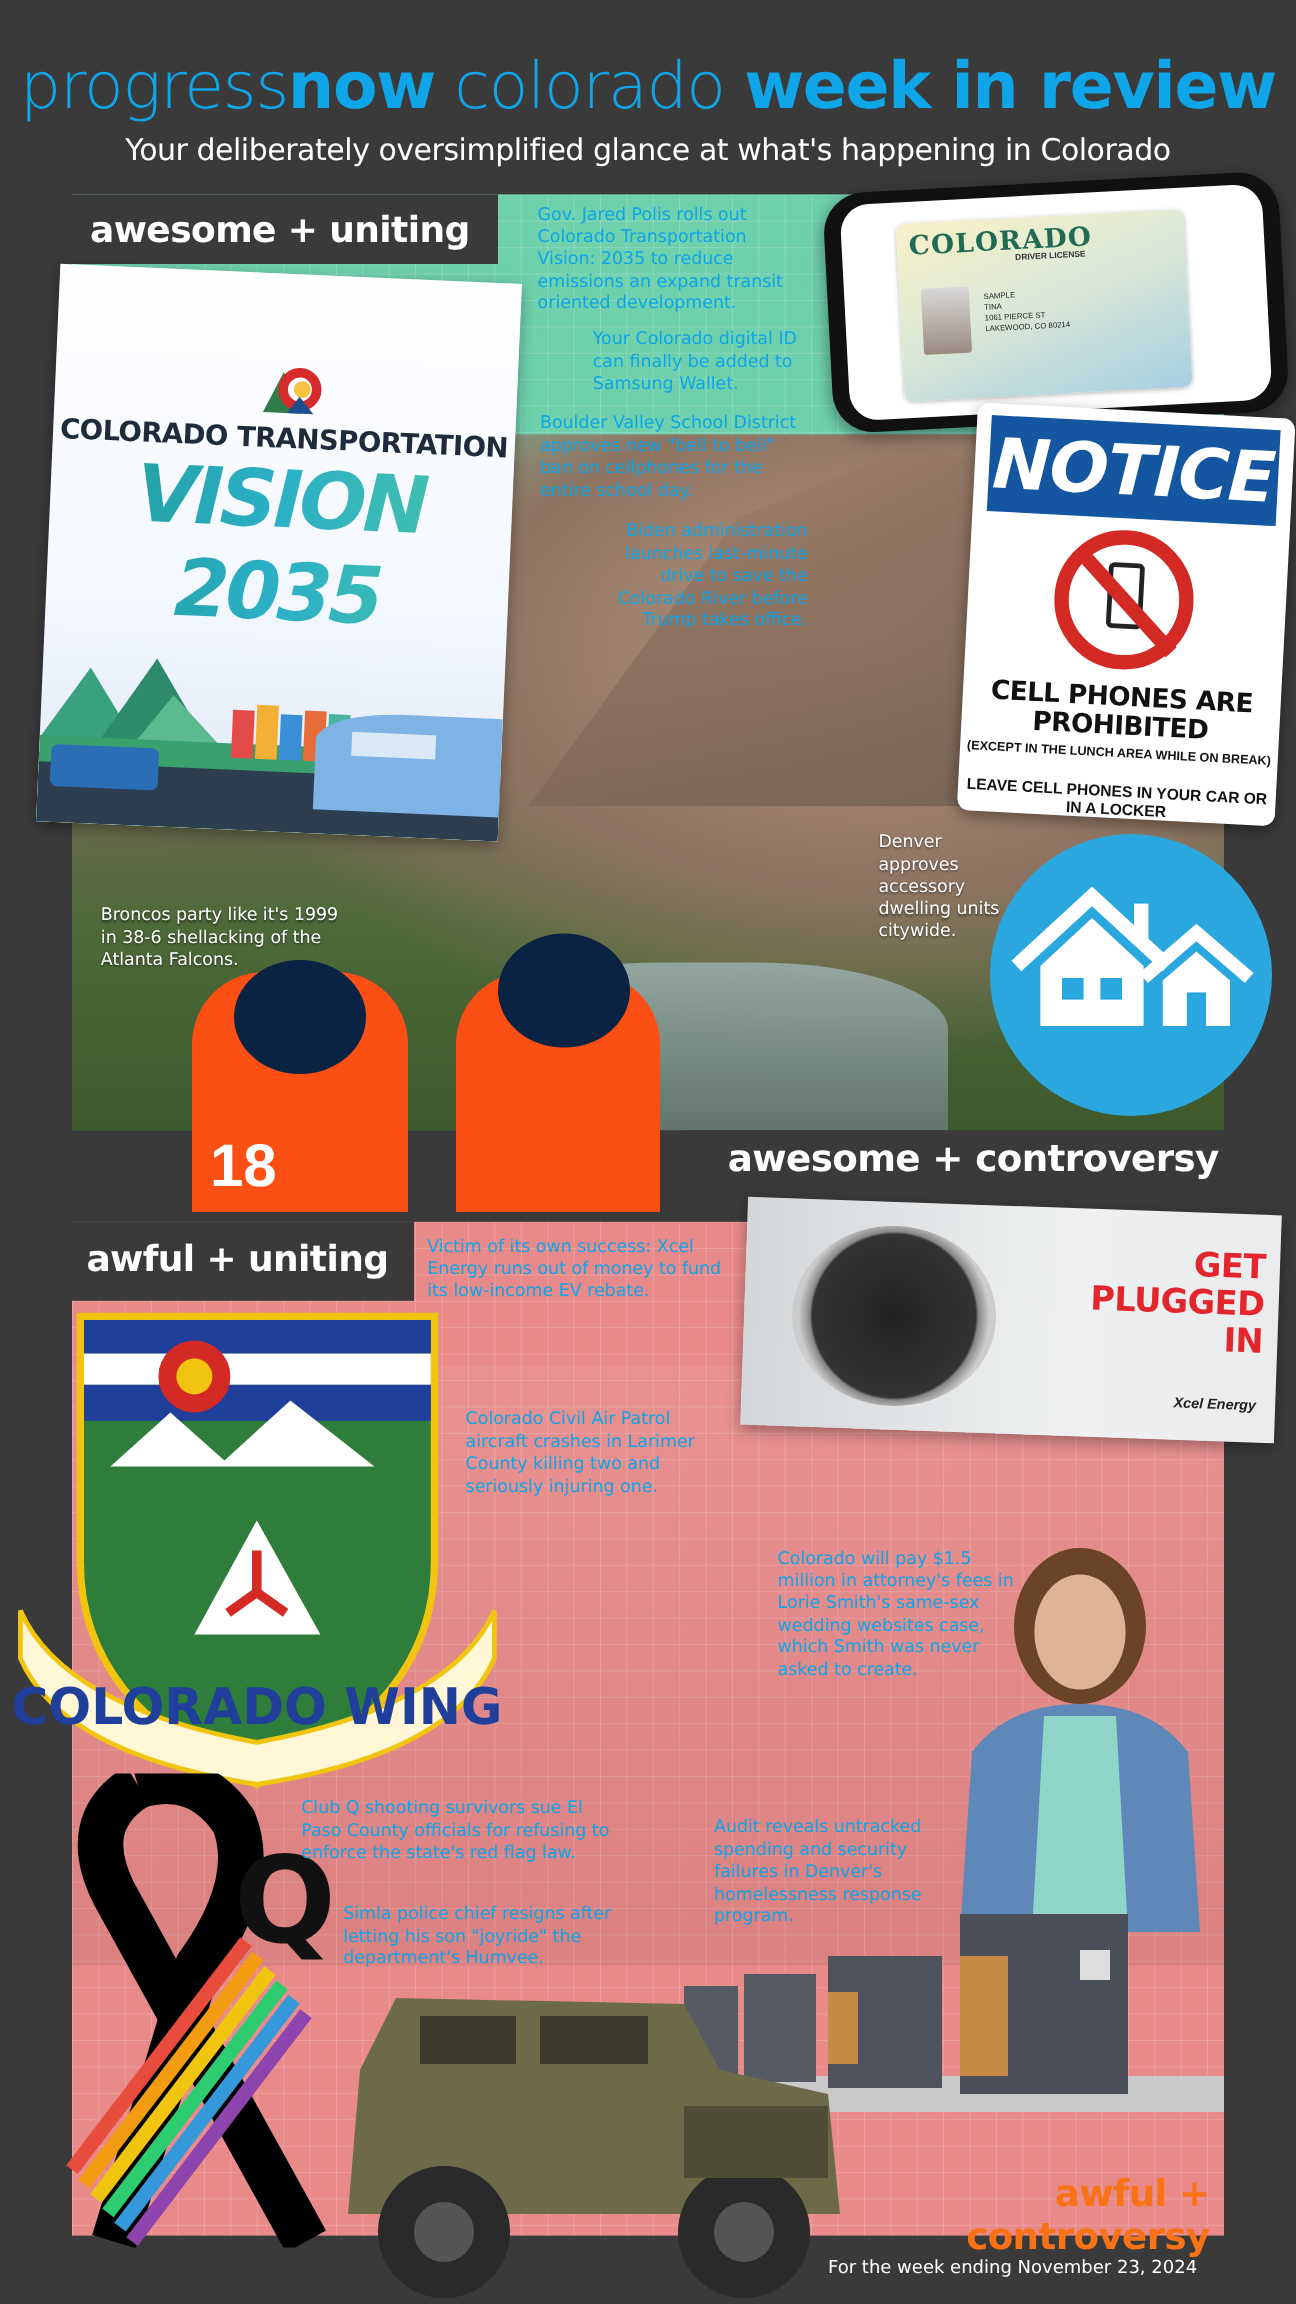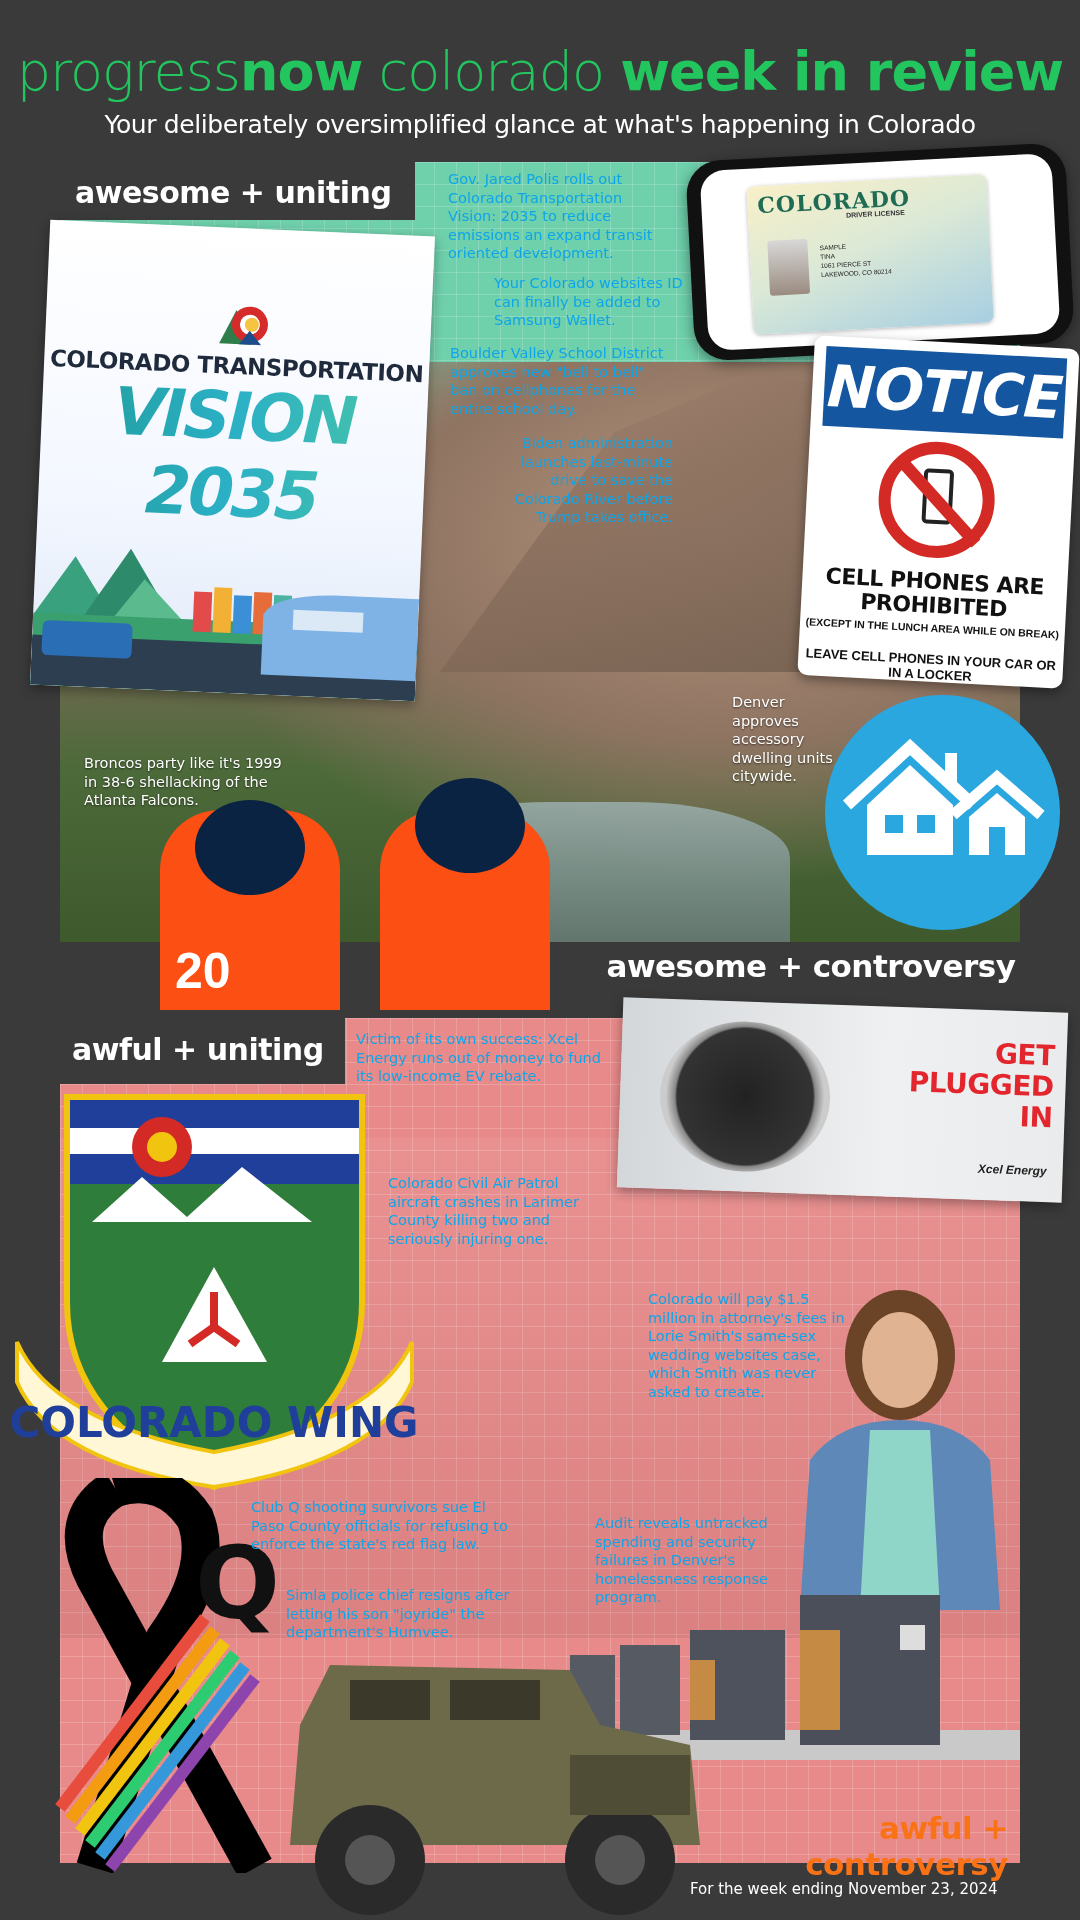--- a/index.html
+++ b/index.html
@@ -2,21 +2,21 @@
 <html><head>
   <meta charset="utf-8">
   <style>
     * { box-sizing: border-box; margin: 0; padding: 0; }
     html, body { width: 1080px; height: 1920px; overflow: hidden; background: #3a3a3a; }
     body { position: relative; font-family: "Liberation Sans", "DejaVu Sans", sans-serif; color: #111; }
 
     .abs { position: absolute; }
 
     
-    .title { left: 0; width: 1080px; top: 40px; text-align: center; color: #22c55e; font-size: 54px; letter-spacing: -1px; font-family: "DejaVu Sans", sans-serif; font-weight: 300; }
+    .title { left: 0; width: 1080px; top: 40px; text-align: center; color: #0ea5e9; font-size: 54px; letter-spacing: -1px; font-family: "DejaVu Sans", sans-serif; font-weight: 300; }
     .title b { font-weight: 700; }
     .subtitle { left: 0; width: 1080px; top: 110px; text-align: center; color: #fff; font-size: 25px; letter-spacing: -0.4px; font-family: "DejaVu Sans", sans-serif; }
 
     
     .q-green { left: 60px; top: 162px; width: 960px; height: 780px; background: #6fd0ac; overflow: hidden; }
     .q-green .grid, .q-red .grid {
       position: absolute; inset: 0;
       background-image:
         linear-gradient(rgba(255,255,255,0.18) 1px, transparent 1px),
         linear-gradient(90deg, rgba(255,255,255,0.18) 1px, transparent 1px);
@@ -197,25 +197,25 @@
     <path d="M144,122 L172,98 L200,122 L200,160 L144,160 Z" fill="#fff"></path>
     <rect x="164" y="132" width="16" height="28" fill="#2ba7e0"></rect>
   </svg>
 </div>
 
 <div class="abs broncos">
   <div class="player" style="left:0; width:180px;"></div>
   <div class="helmet" style="left:35px; top:30px;"></div>
   <div class="player" style="left:220px; width:170px;"></div>
   <div class="helmet" style="left:255px; top:8px;"></div>
-  <div style="position:absolute; left:15px; bottom:10px; font-size:50px; font-weight:700; color:#fff;">20</div>
+  <div style="position:absolute; left:15px; bottom:10px; font-size:50px; font-weight:700; color:#fff;">18</div>
 </div>
 
 <div class="abs news" style="left:448px; top:170px; width:225px;">Gov. Jared Polis rolls out Colorado Transportation Vision: 2035 to reduce emissions an expand transit oriented development.</div>
-<div class="abs news" style="left:494px; top:274px; width:190px;">Your Colorado websites ID can finally be added to Samsung Wallet.</div>
+<div class="abs news" style="left:494px; top:274px; width:190px;">Your Colorado digital ID can finally be added to Samsung Wallet.</div>
 <div class="abs news" style="left:450px; top:344px; width:225px;">Boulder Valley School District approves new "bell to bell" ban on cellphones for the entire school day.</div>
 <div class="abs news" style="left:493px; top:434px; width:180px;text-align:right;">Biden administration launches last-minute drive to save the Colorado River before Trump takes office.</div>
 <div class="abs news white" style="left:732px; top:650px; width:115px;margin-top:43px;">Denver approves accessory dwelling units citywide.</div>
 <div class="abs news white" style="left:84px; top:754px; width:215px;">Broncos party like it's 1999 in 38-6 shellacking of the Atlanta Falcons.</div>
 
 <div class="abs xcel">
   <div class="port"></div>
   <div class="gpi">
     <div>GET</div>
     <div>PLUGGED</div>

